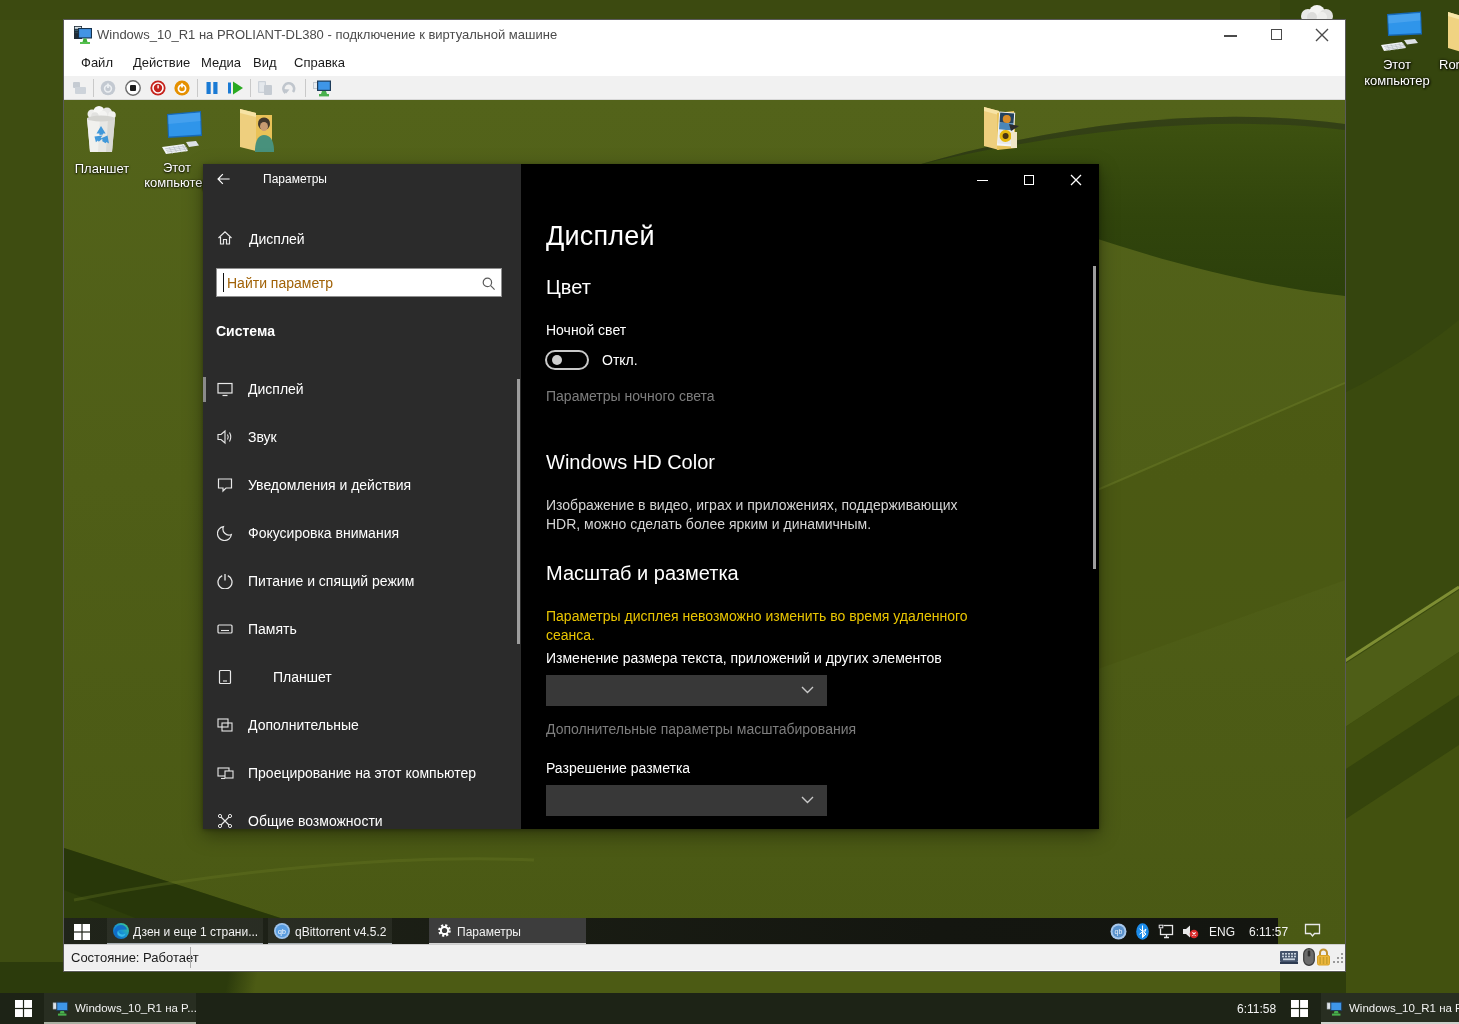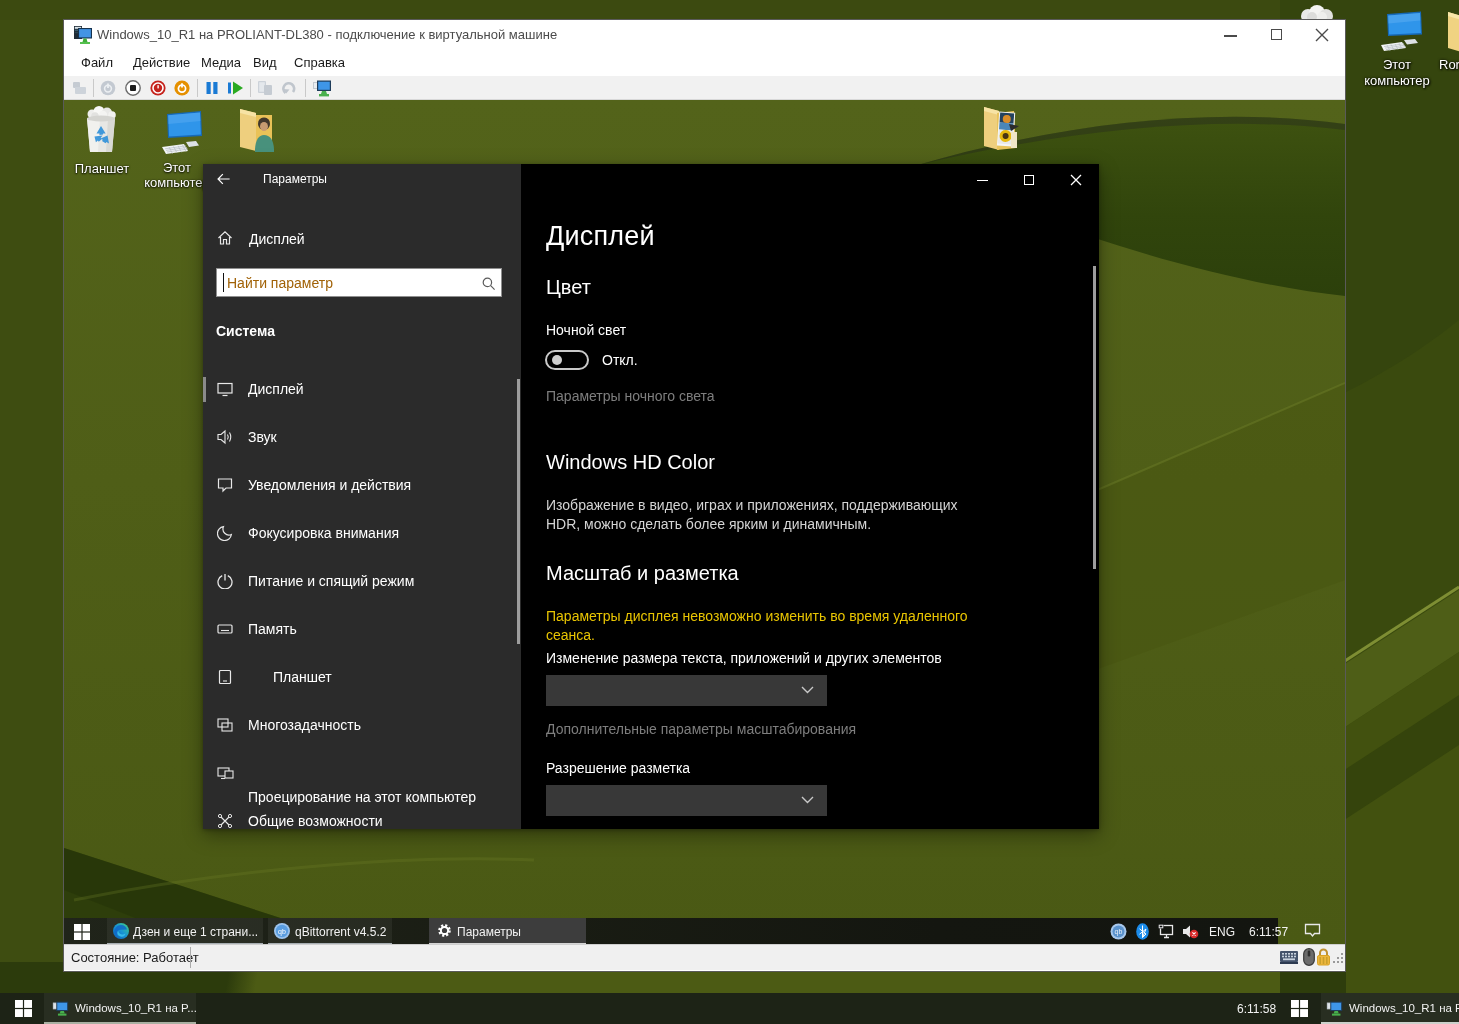--- a/index.html
+++ b/index.html
@@ -295,27 +295,27 @@
           <div class="abs" style="left:45px;top:457px;font-size:14px;">Память</div>
           <svg class="abs" style="left:14px;top:505px;" width="16" height="16" viewBox="0 0 16 16">
               <rect x="2.5" y="1.5" width="11" height="13" rx="1" stroke="#e8e8e8" stroke-width="1.2" fill="none"></rect>
               <path d="M6 12 L10 12" stroke="#e8e8e8" stroke-width="1.1"></path>
             </svg>
           <div class="abs" style="left:45px;top:505px;font-size:14px;margin-left:25px;">Планшет</div>
           <svg class="abs" style="left:14px;top:553px;" width="16" height="16" viewBox="0 0 16 16">
               <rect x="1" y="2" width="10" height="8" stroke="#e8e8e8" stroke-width="1.1" fill="none"></rect>
               <rect x="5" y="6" width="10" height="8" stroke="#e8e8e8" stroke-width="1.1" fill="none"></rect>
             </svg>
-          <div class="abs" style="left:45px;top:553px;font-size:14px;">Многозадачность</div>
+          <div class="abs" style="left:45px;top:553px;font-size:14px;">Дополнительные</div>
           <svg class="abs" style="left:14px;top:601px;" width="17" height="16" viewBox="0 0 17 16">
               <rect x="1" y="3" width="11" height="8" stroke="#e8e8e8" stroke-width="1.1" fill="none"></rect>
               <rect x="8" y="6" width="8" height="7" fill="#2b2b2b" stroke="#e8e8e8" stroke-width="1.1"></rect>
               <path d="M4 13.5 L8 13.5" stroke="#e8e8e8" stroke-width="1.1"></path>
             </svg>
-          <div class="abs" style="left:45px;top:601px;font-size:14px;margin-top:24px;">Проецирование на этот компьютер</div>
+          <div class="abs" style="left:45px;top:601px;font-size:14px;">Проецирование на этот компьютер</div>
           <svg class="abs" style="left:14px;top:649px;" width="16" height="16" viewBox="0 0 16 16">
               <path d="M3 3 L13 13 M13 3 L3 13" stroke="#e8e8e8" stroke-width="1.2"></path>
               <circle cx="3" cy="3" r="1.6" fill="#2b2b2b" stroke="#e8e8e8" stroke-width="1"></circle>
               <circle cx="13" cy="3" r="1.6" fill="#2b2b2b" stroke="#e8e8e8" stroke-width="1"></circle>
               <circle cx="3" cy="13" r="1.6" fill="#2b2b2b" stroke="#e8e8e8" stroke-width="1"></circle>
               <circle cx="13" cy="13" r="1.6" fill="#2b2b2b" stroke="#e8e8e8" stroke-width="1"></circle>
             </svg>
           <div class="abs" style="left:45px;top:649px;font-size:14px;">Общие возможности</div>
 
           <div class="abs" style="left:314px;top:215px;width:3px;height:265px;background:#9d9d9d;"></div>

